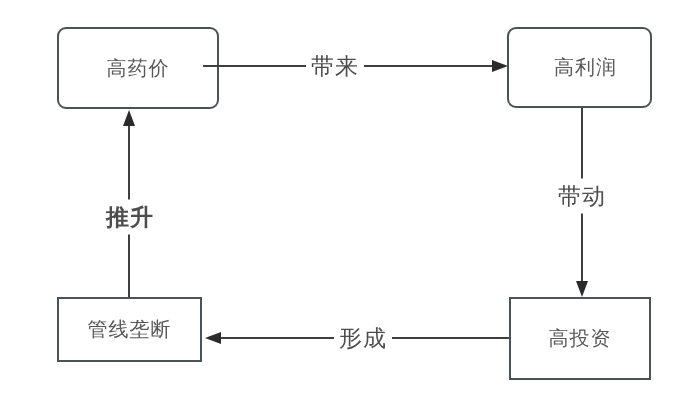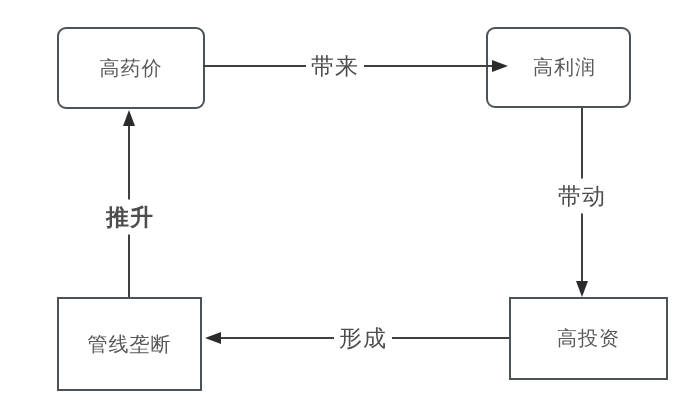--- a/index.html
+++ b/index.html
@@ -67,24 +67,24 @@
     transform: translate(-50%, -50%);
     background: #ffffff;
     color: #4d4d4d;
     font-size: 23px;
     letter-spacing: 1px;
     padding: 2px 5px;
     white-space: nowrap;
   }
 
   
-  #node-tl { left: 57px;  top: 27px;  width: 148px; height: 82px; }
-  #node-tr { left: 486px; top: 27px;  width: 145px; height: 81px; padding-left: 12px; }
-  #node-bl { left: 57px;  top: 297px; width: 145px; height: 94px; }
-  #node-br { left: 509px; top: 297px; width: 159px; height: 83px; justify-content: center; }
+  #node-tl { left: 57px;  top: 27px;  width: 162px; height: 82px; }
+  #node-tr { left: 507px; top: 27px;  width: 145px; height: 81px; padding-left: 12px; }
+  #node-bl { left: 57px;  top: 297px; width: 145px; height: 65px; }
+  #node-br { left: 509px; top: 297px; width: 142px; height: 83px; justify-content: center; }
 
   
   #edge-top-line     { left: 203px; top: 65px;  width: 291px; }
   #edge-top-arrow    { left: 492px; top: 60px; }
   #edge-top-label    { left: 335px; top: 66px; }
 
   #edge-right-line   { left: 581px; top: 108px; height: 176px; }
   #edge-right-arrow  { left: 576px; top: 281px; }
   #edge-right-label  { left: 582px; top: 196px; }
 

